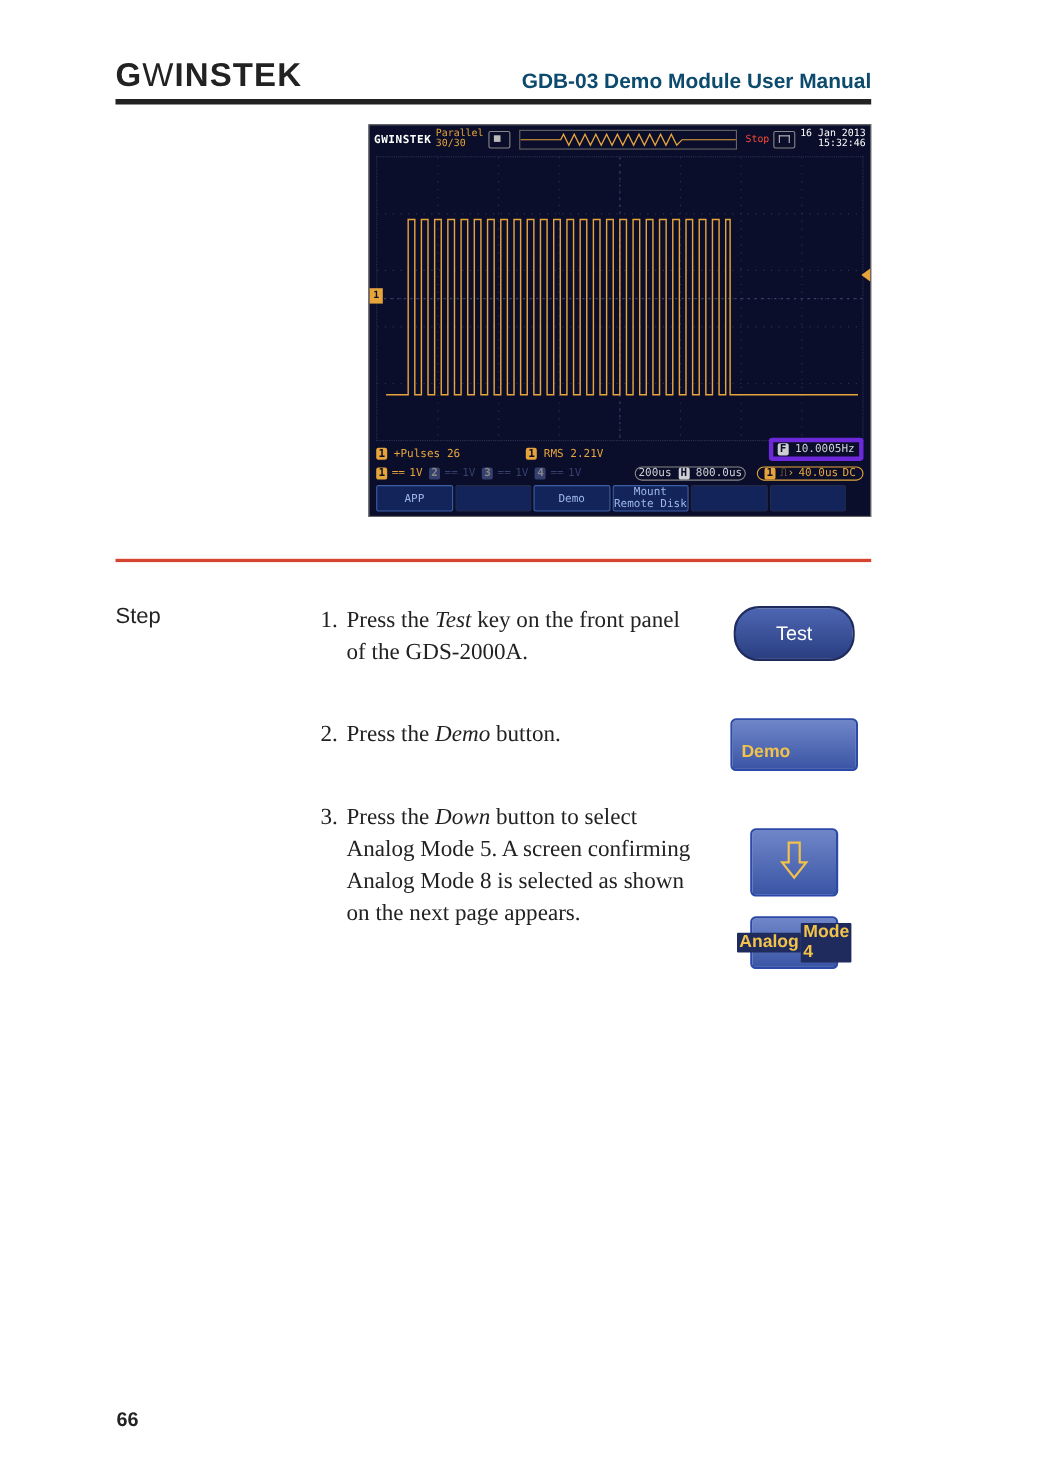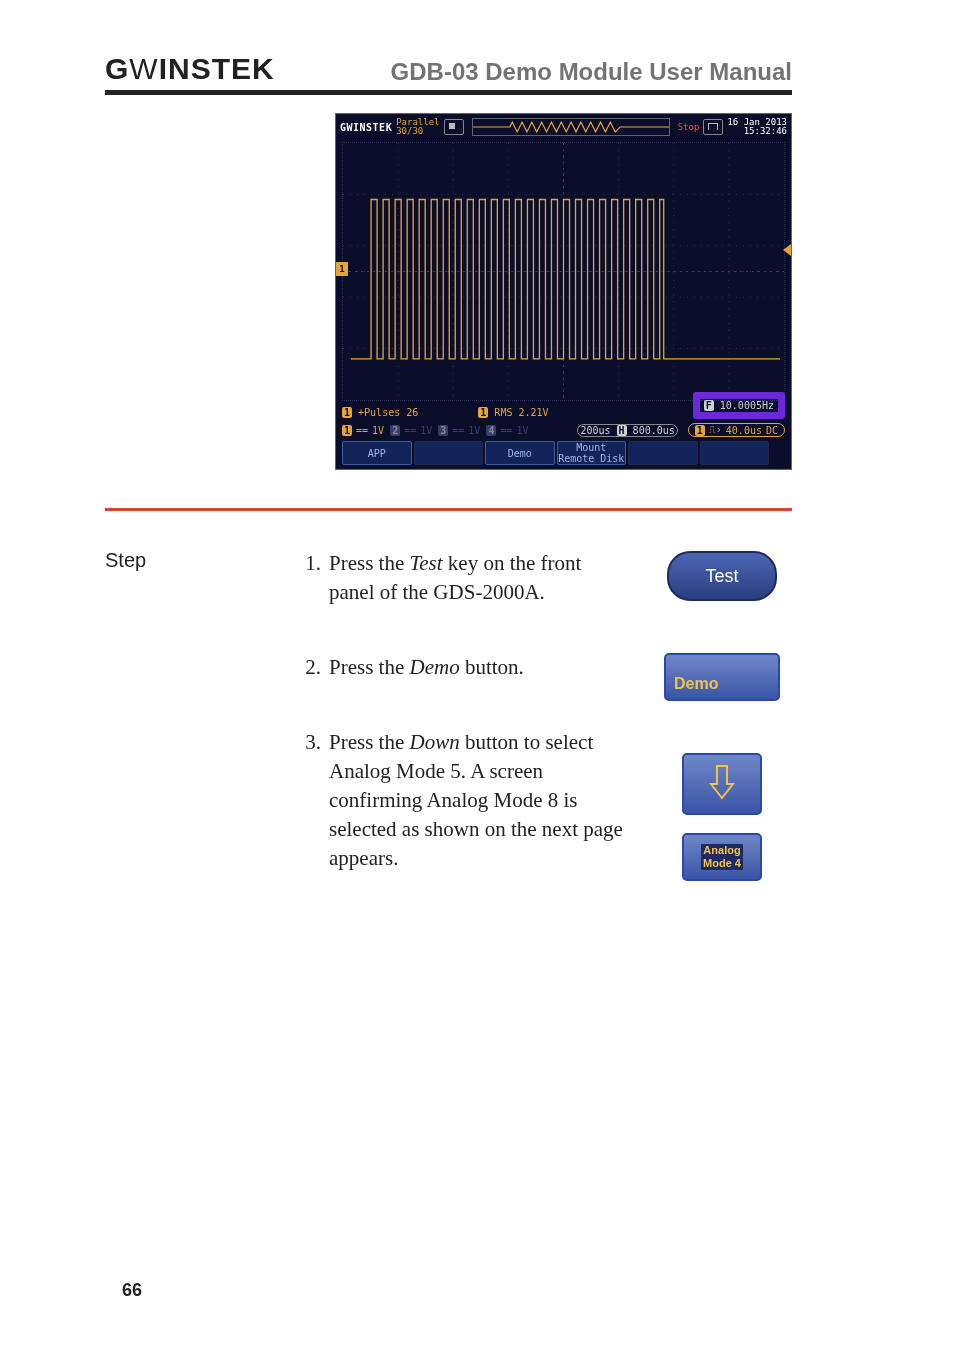--- a/index.html
+++ b/index.html
@@ -1,76 +1,76 @@
 <!DOCTYPE html>
 <html><head>
 <meta charset="utf-8">
 <style>
   html,body{margin:0;padding:0;background:#fff;font-family:"Segoe UI",Arial,sans-serif;color:#222;}
   .page{width:882px;height:1349px;position:relative;box-sizing:border-box;padding:52px 90px 0 105px;}
   
   .hdr-row{display:flex;justify-content:space-between;align-items:flex-end;}
   .logo{font-family:Arial,sans-serif;font-weight:900;font-size:30px;letter-spacing:1px;color:#222;}
   .logo .thin{font-weight:400;}
-  .hdr-title{font-size:24px;font-weight:700;color:#737373;}
+  .hdr-title{font-size:19px;font-weight:700;color:#0c4a6e;}
   .hdr-rule{border:0;border-top:5px solid #222;margin:4px 0 18px 0;}
   
   .scope-wrap{display:flex;justify-content:flex-end;margin-bottom:38px;}
   .scope{width:455px;height:355px;background:#0a0e2a;border:1px solid #666;position:relative;font-family:Consolas,monospace;}
   .scope .topbar{position:absolute;top:0;left:0;right:0;height:26px;display:flex;align-items:center;font-size:9px;color:#e6a43b;padding:0 4px;gap:4px;}
   .scope .topbar .brand{color:#fff;font-weight:700;font-size:10px;letter-spacing:0.5px;}
   .scope .topbar .seg{color:#e6a43b;line-height:1;}
   .scope .topbar .wave-thumb{flex:1;height:16px;border:1px solid #666;margin:0 4px;position:relative;overflow:hidden;}
   .scope .topbar .wave-thumb svg{position:absolute;top:0;left:0;}
   .scope .topbar .stop{color:#fd4a3a;font-weight:400;text-align:center;}
   .scope .topbar .dt{color:#fff;font-size:9px;text-align:right;line-height:1;}
   .scope .topbar .square-icon{display:inline-block;width:18px;height:14px;border:1px solid #888;border-radius:2px;position:relative;}
   .scope .topbar .square-icon::after{content:"";position:absolute;left:4px;top:3px;width:6px;height:6px;background:#bbb;}
   .scope .topbar .bracket-icon{display:inline-block;width:18px;height:14px;border:1px solid #888;border-radius:2px;position:relative;}
   .scope .topbar .bracket-icon::before{content:"";position:absolute;left:4px;top:3px;width:8px;height:6px;border:1px solid #bbb;border-bottom:none;}
   .scope .grid{position:absolute;top:28px;left:6px;right:6px;bottom:68px;border:1px dotted #2d3358;}
   .scope .grid svg{width:100%;height:100%;display:block;}
   .scope .ch-marker{position:absolute;left:0;top:148px;width:12px;height:14px;background:#e6a43b;color:#0a0e2a;font-size:9px;text-align:center;line-height:14px;font-weight:700;}
   .scope .readout{position:absolute;left:6px;right:6px;bottom:50px;height:14px;font-size:10px;color:#e6a43b;display:flex;gap:60px;align-items:center;}
   .scope .readout .chip{display:inline-block;background:#e6a43b;color:#0a0e2a;border-radius:2px;padding:0 2px;font-weight:700;}
-  .scope .freq{position:absolute;right:6px;bottom:50px;font-size:10px;color:#cfd0d4;border:7px solid #6d28d9;border-radius:3px;padding:1px 4px;}
+  .scope .freq{position:absolute;right:6px;bottom:50px;font-size:10px;color:#cfd0d4;border:4px solid #6d28d9;border-radius:3px;padding:1px 4px;}
   .scope .chbar{position:absolute;left:6px;right:6px;bottom:32px;height:14px;font-size:10px;color:#e6a43b;display:flex;align-items:center;gap:6px;}
   .scope .chbar .ch{display:inline-flex;align-items:center;gap:4px;}
   .scope .chbar .ch .badge{background:#e6a43b;color:#0a0e2a;border-radius:2px;padding:0 2px;font-weight:700;}
   .scope .chbar .ch.dim{color:#35406e;}
   .scope .chbar .ch.dim .badge{background:#35406e;color:#888;}
   .scope .chbar .center{margin-left:auto;border:1px solid #888;border-radius:8px;padding:0 2px;color:#cfd0d4;}
   .scope .chbar .trig{margin-left:4px;border:1px solid #e6a43b;border-radius:8px;padding:0 6px;color:#e6a43b;display:inline-flex;gap:4px;align-items:center;}
   .scope .chbar .trig .badge{background:#e6a43b;color:#0a0e2a;border-radius:2px;padding:0 2px;font-weight:700;}
   .scope .softkeys{position:absolute;left:6px;right:22px;bottom:4px;height:24px;display:flex;gap:2px;}
   .scope .softkeys .sk{flex:1;border:1px solid #3c5fa8;border-radius:2px;background:#13245a;color:#9db6e9;font-size:10px;display:flex;align-items:center;justify-content:center;text-align:center;line-height:1.1;}
   .scope .softkeys .sk.empty{border-color:#222a4a;color:transparent;}
   .scope .right-tri{position:absolute;right:0;top:130px;width:0;height:0;border-top:6px solid transparent;border-bottom:6px solid transparent;border-right:8px solid #e6a43b;}
   
   .section-h{font-size:26px;font-weight:400;color:#222;margin:0 0 8px 0;}
   .section-rule{height:3px;background:linear-gradient(#d6432f,#d6432f);margin-bottom:38px;border:0;}
   
-  .step-block{display:grid;grid-template-columns:170px 1fr 140px;column-gap:26px;align-items:flex-start;}
+  .step-block{display:grid;grid-template-columns:170px 1fr 140px;column-gap:12px;align-items:flex-start;}
   .step-label{font-size:20px;color:#222;}
   .step-list{margin:0;padding:0;list-style:none;font-family:Georgia,'Times New Roman',serif;font-size:21px;line-height:1.38;color:#222;}
   .step-list li{display:grid;grid-template-columns:28px 1fr;margin-bottom:46px;}
   .step-list li .num{text-align:right;padding-right:8px;}
   .step-list em{font-style:italic;}
   .btn-col{display:flex;flex-direction:column;gap:52px;align-items:center;padding-top:2px;}
   
   .hw-key{width:106px;height:46px;border-radius:23px;background:linear-gradient(#4d66b3,#2a3e80);border:2px solid #1e2b5c;color:#fff;font-size:18px;display:flex;align-items:center;justify-content:center;font-family:Arial,sans-serif;}
   
   .soft-key{width:116px;height:48px;border:2px solid #2b49a8;border-radius:5px;background:linear-gradient(#6f86c8,#3a55a5);display:flex;align-items:flex-end;justify-content:flex-start;padding:0 8px 6px 8px;box-sizing:border-box;color:#f2c24b;font-size:16px;font-family:Arial,sans-serif;font-weight:700;}
   
   .mode-box{width:80px;display:flex;flex-direction:column;align-items:center;}
   .mode-box .arrow-box{width:76px;height:58px;border:2px solid #2b49a8;border-radius:5px;background:linear-gradient(#6f86c8,#3a55a5);display:flex;align-items:center;justify-content:center;margin-bottom:18px;}
   .mode-box .arrow-box svg{display:block;}
-  .mode-box .label-box{width:76px;height:44px;border:2px solid #2b49a8;border-radius:5px;background:linear-gradient(#6f86c8,#3a55a5);color:#f2c24b;font-size:11px;font-family:Arial,sans-serif;font-weight:700;display:flex;flex-direction:column;align-items:center;justify-content:center;line-height:1.15;}
+  .mode-box .label-box{width:76px;height:44px;border:2px solid #2b49a8;border-radius:5px;background:linear-gradient(#6f86c8,#3a55a5);color:#f2c24b;font-size:16px;font-family:Arial,sans-serif;font-weight:700;display:flex;flex-direction:row;align-items:center;justify-content:center;line-height:1.15;}
   .mode-box .label-box span{background:#1e2b5c;padding:0 2px;border-radius:1px;}
-  .page-num{position:absolute;bottom:48px;left:122px;font-size:18px;font-weight:700;}
+  .page-num{position:absolute;bottom:48px;left:106px;font-size:18px;font-weight:700;}
 </style>
 </head>
 <body>
 
 <div class="page">
 
   <div class="hdr-row">
     <div class="logo">
       G<span class="thin">W</span>INSTEK
     </div>

